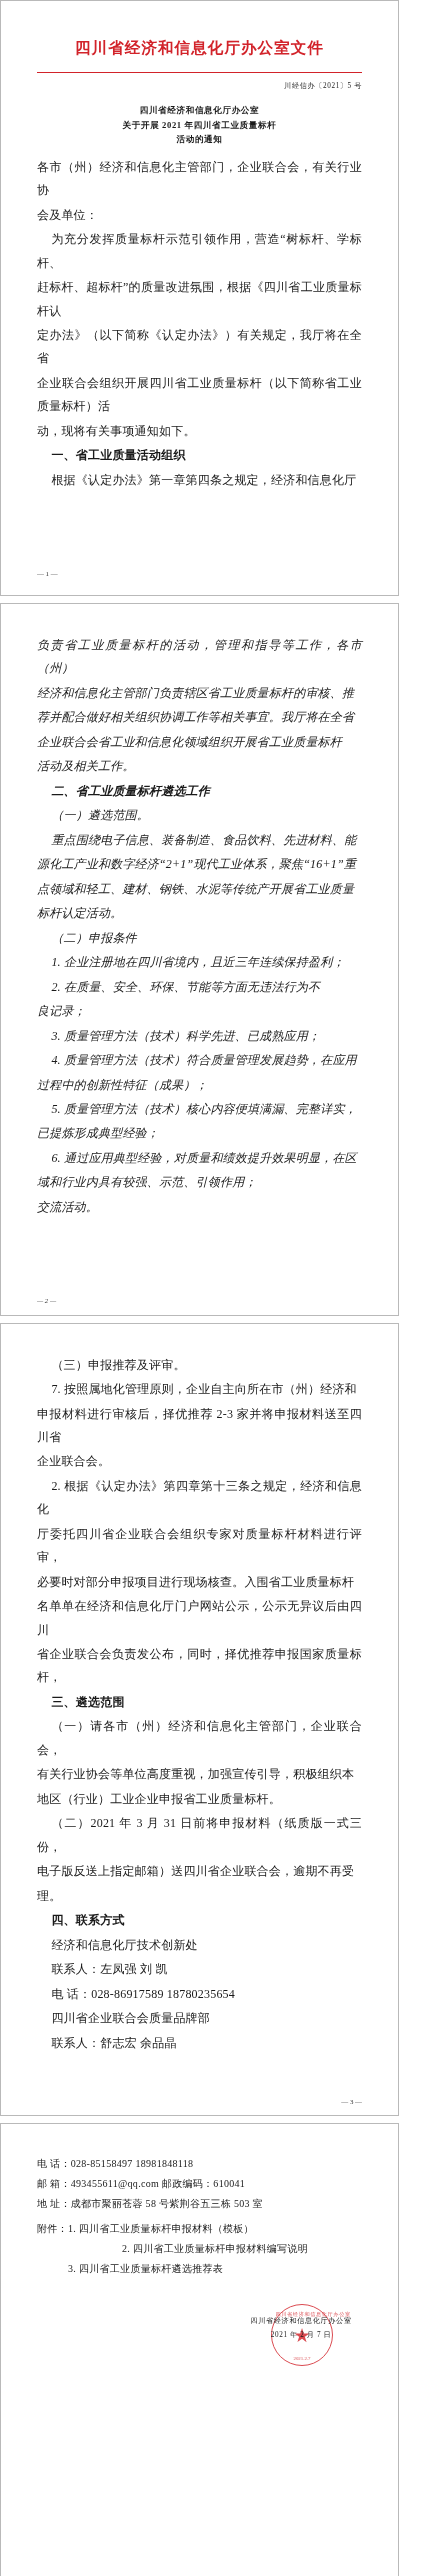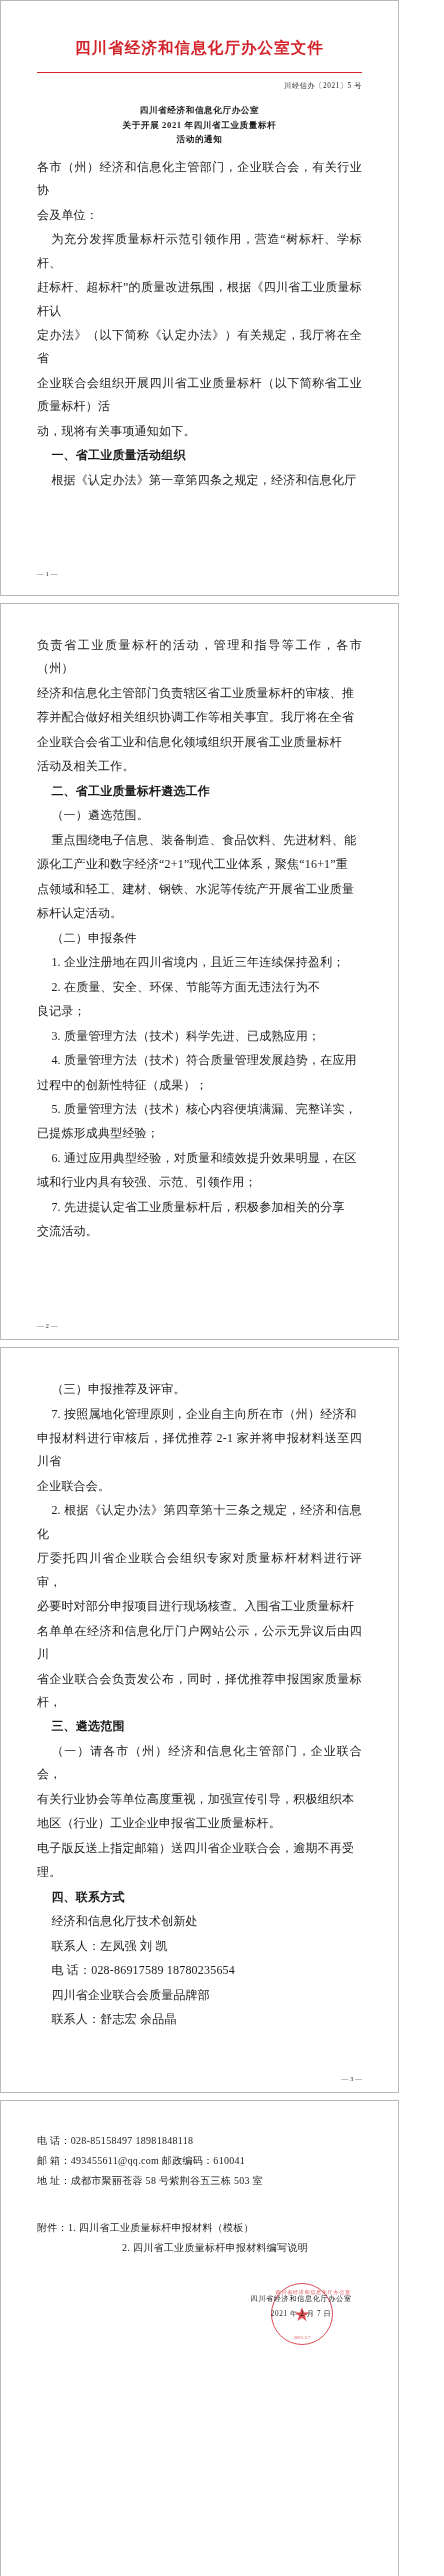--- a/index.html
+++ b/index.html
@@ -146,21 +146,21 @@
     color: #d2232a;
     white-space: nowrap;
   }
   
   .contact-line {
     font-size: 10px;
     line-height: 2.0;
     letter-spacing: 0.3px;
     margin: 0;
   }
-  .attach-title { margin-top: 27px; }
+  .attach-title { margin-top: 5px; }
   .tail-space { height: 86px; }
   .footer-rule {
     border-top: 0.6px solid #bbb;
     margin-top: 3.4px;
   }
 </style>
 </head>
 <body>
 
 <div class="doc">
@@ -190,21 +190,21 @@
       <p class="t ind">根据《认定办法》第一章第四条之规定，经济和信息化厅</p>
 
       <div class="tail-space" style="height:69px;"></div>
       <div class="pno left">— 1 —</div>
     </div>
   </div>
 
   <div class="gap"></div>
 
   <div class="page" style="min-height:591px;">
-    <div class="page-inner" style="padding-top:30px;">
+    <div class="page-inner" style="padding-top:30px;font-style:italic;">
       <p class="t">负责省工业质量标杆的活动，管理和指导等工作，各市（州）</p>
       <p class="t">经济和信息化主管部门负责辖区省工业质量标杆的审核、推</p>
       <p class="t">荐并配合做好相关组织协调工作等相关事宜。我厅将在全省</p>
       <p class="t">企业联合会省工业和信息化领域组织开展省工业质量标杆</p>
       <p class="t">活动及相关工作。</p>
 
       <p class="t sec">二、省工业质量标杆遴选工作</p>
       <p class="t sub">（一）遴选范围。</p>
 
       <p class="t ind">重点围绕电子信息、装备制造、食品饮料、先进材料、能</p>
@@ -217,47 +217,47 @@
       <p class="t ind">1. 企业注册地在四川省境内，且近三年连续保持盈利；</p>
       <p class="t ind">2. 在质量、安全、环保、节能等方面无违法行为不</p>
       <p class="t">良记录；</p>
       <p class="t ind">3. 质量管理方法（技术）科学先进、已成熟应用；</p>
       <p class="t ind">4. 质量管理方法（技术）符合质量管理发展趋势，在应用</p>
       <p class="t">过程中的创新性特征（成果）；</p>
       <p class="t ind">5. 质量管理方法（技术）核心内容便填满漏、完整详实，</p>
       <p class="t">已提炼形成典型经验；</p>
       <p class="t ind">6. 通过应用典型经验，对质量和绩效提升效果明显，在区</p>
       <p class="t">域和行业内具有较强、示范、引领作用；</p>
-      <p class="t ind">7. 先进提认定省工业质量标杆后，积极参加相关的分享</p>
       <p class="t">交流活动。</p>
 
       <div class="tail-space" style="height:69px;"></div>
       <div class="pno left">— 2 —</div>
     </div>
   </div>
 
   <div class="gap"></div>
 
   <div class="page" style="min-height:586px;">
     <div class="page-inner" style="padding-top:30px;">
       <p class="t sub">（三）申报推荐及评审。</p>
 
       <p class="t ind">7. 按照属地化管理原则，企业自主向所在市（州）经济和</p>
-      <p class="t">申报材料进行审核后，择优推荐 2-1 家并将申报材料送至四川省</p>
+      <p class="t">申报材料进行审核后，择优推荐 2-3 家并将申报材料送至四川省</p>
       <p class="t">企业联合会。</p>
       <p class="t ind">2. 根据《认定办法》第四章第十三条之规定，经济和信息化</p>
       <p class="t">厅委托四川省企业联合会组织专家对质量标杆材料进行评审，</p>
       <p class="t">必要时对部分申报项目进行现场核查。入围省工业质量标杆</p>
       <p class="t">名单单在经济和信息化厅门户网站公示，公示无异议后由四川</p>
       <p class="t">省企业联合会负责发公布，同时，择优推荐申报国家质量标杆，</p>
 
       <p class="t sec">三、遴选范围</p>
       <p class="t ind">（一）请各市（州）经济和信息化主管部门，企业联合会，</p>
       <p class="t">有关行业协会等单位高度重视，加强宣传引导，积极组织本</p>
       <p class="t">地区（行业）工业企业申报省工业质量标杆。</p>
+      <p class="t ind">（二）2021 年 3 月 31 日前将申报材料（纸质版一式三份，</p>
       <p class="t">电子版反送上指定邮箱）送四川省企业联合会，逾期不再受</p>
       <p class="t">理。</p>
 
       <p class="t sec">四、联系方式</p>
       <p class="t ind">经济和信息化厅技术创新处</p>
       <p class="t ind">联系人：左凤强    刘  凯</p>
       <p class="t ind">电  话：028-86917589    18780235654</p>
       <p class="t ind">四川省企业联合会质量品牌部</p>
       <p class="t ind">联系人：舒志宏    余品晶</p>
 
@@ -269,20 +269,21 @@
   <div class="gap"></div>
 
   <div class="page" style="min-height:678px;">
     <div class="page-inner" style="padding-top:30px;">
       <p class="contact-line">电  话：028-85158497    18981848118</p>
       <p class="contact-line">邮  箱：493455611@qq.com        邮政编码：610041</p>
       <p class="contact-line">地  址：成都市聚丽苍蓉 58 号紫荆谷五三栋 503 室</p>
 
       <p class="contact-line attach-title">附件：1. 四川省工业质量标杆申报材料（模板）</p>
       <p class="contact-line" style="text-indent:31px;text-align:center;">2. 四川省工业质量标杆申报材料编写说明</p>
+      <p class="contact-line" style="text-indent:31px;">3. 四川省工业质量标杆遴选推荐表</p>
 
       <div class="sig-block">
         <div class="seal">
           <div class="seal-top">四川省经济和信息化厅办公室</div>
           <div class="star">★</div>
           <div class="seal-bottom">2021.2.7</div>
         </div>
         <div class="sig-lines">
           <div>四川省经济和信息化厅办公室</div>
           <div>2021 年 2 月 7 日</div>

